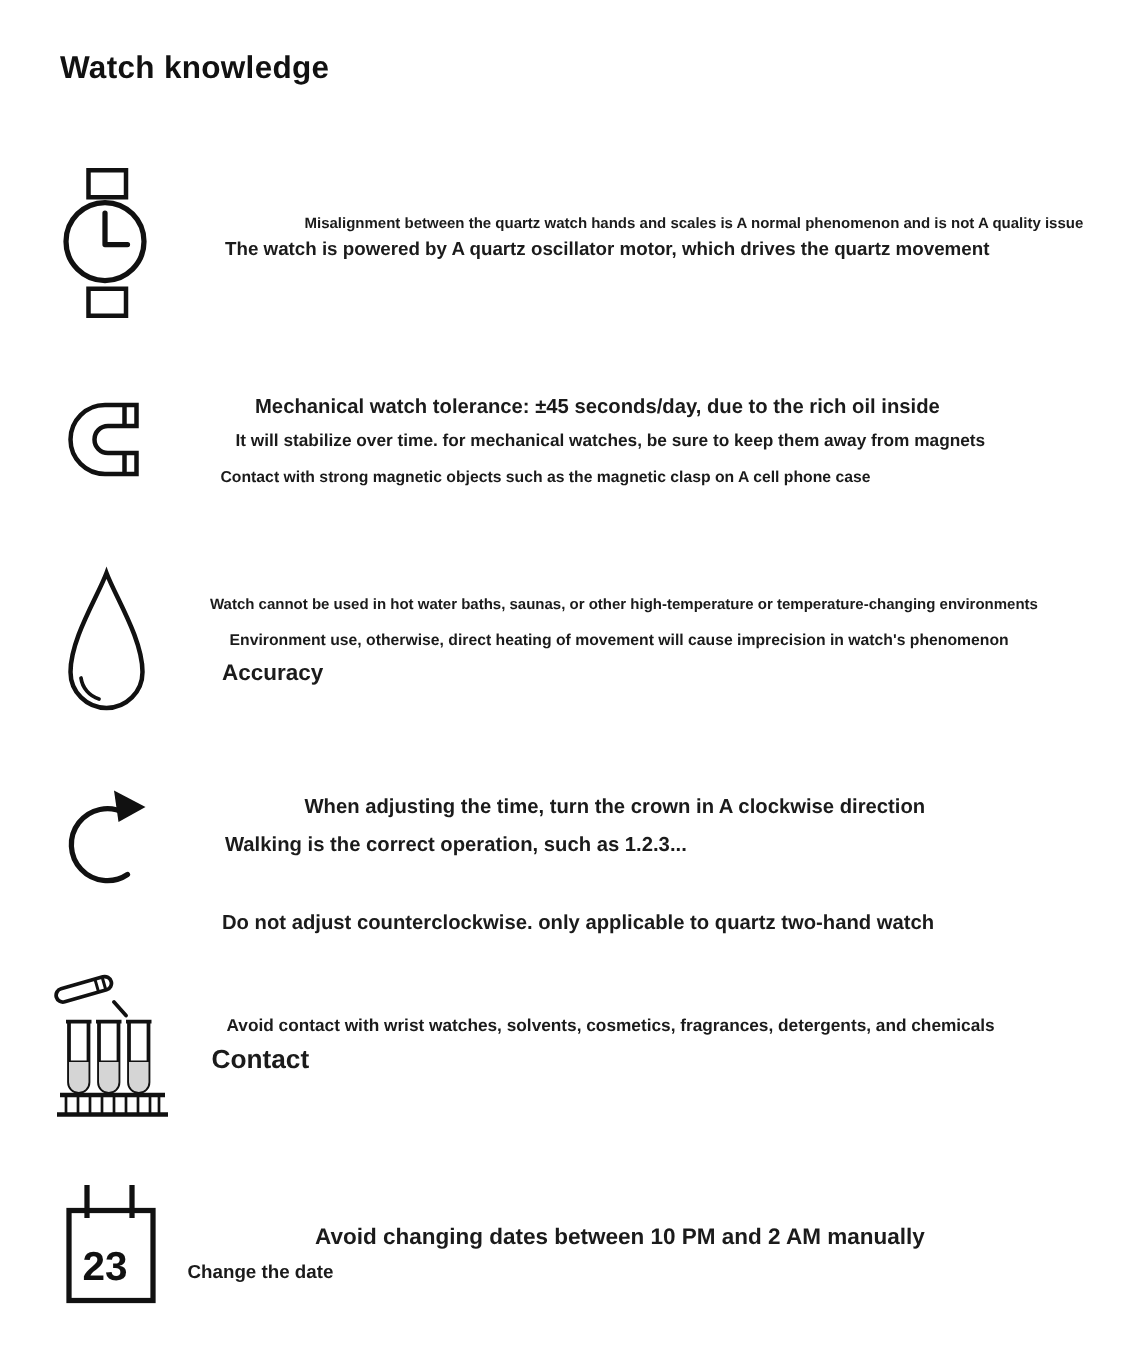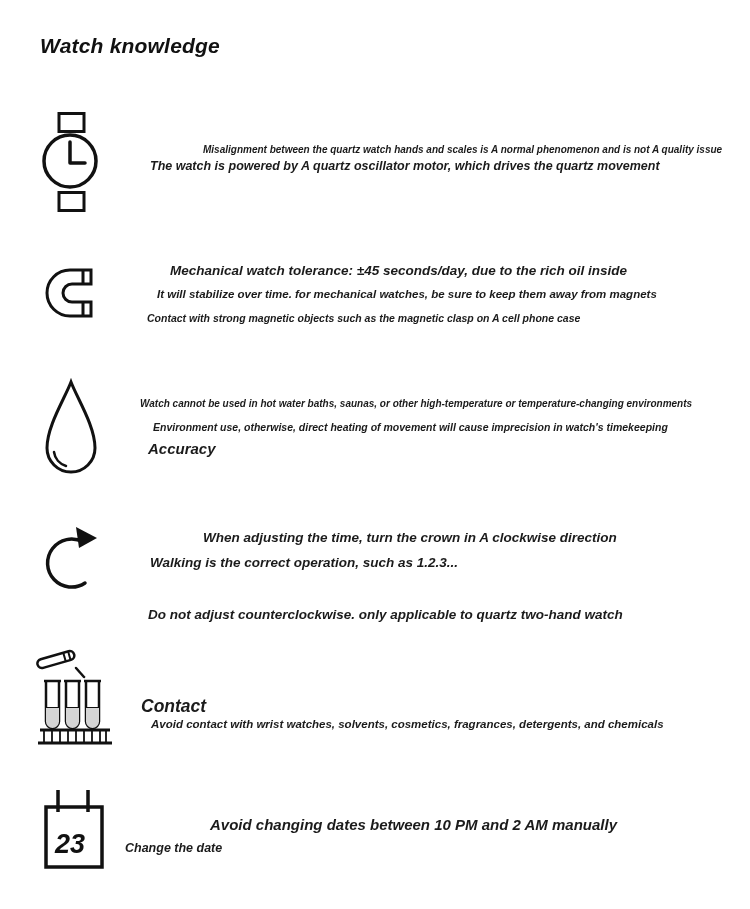--- a/index.html
+++ b/index.html
@@ -1,18 +1,18 @@
 <!DOCTYPE html>
 <html><head>
 <meta charset="utf-8">
 <style>
   * { margin:0; padding:0; box-sizing:border-box; }
   html, body { background:#ffffff; }
   body { font-family:"Liberation Sans", sans-serif; }
-  .page { position:relative; width:750px; height:909px; background:#ffffff; color:#1b1b1b; overflow:hidden;font-style:italic; }
+  .page { position:relative; width:750px; height:909px; background:#ffffff; color:#1b1b1b; overflow:hidden; }
   .title { position:absolute; left:40px; top:34px; font-size:21px; font-weight:700; color:#111; letter-spacing:.2px; }
   .line { position:absolute; font-weight:700; color:#1b1b1b; white-space:nowrap; }
   .icon { position:absolute; }
   .icon svg { display:block; width:100%; height:100%; }
 
   
   .ic1 { left:42px;  top:112px; width:58px; height:100px; }
   .l11 { left:167px; top:144px; font-size:10px;margin-left:36px; }
   .l12 { left:150px; top:159px; font-size:12.5px; }
 
@@ -29,21 +29,21 @@
   .l33 { left:148px; top:440px; font-size:15px; }
 
   
   .ic4 { left:40px;  top:517px; width:68px; height:80px; }
   .l41 { left:203px; top:530px; font-size:13.5px; }
   .l42 { left:150px; top:555px; font-size:13.5px;text-align:center; }
   .l43 { left:148px; top:579px; font-size:13.5px;margin-top:28px; }
 
   
   .ic5 { left:36px;  top:642px; width:78px; height:106px; }
-  .l51 { left:151px; top:718px; font-size:11.5px; }
+  .l51 { left:151px; top:678px; font-size:11.5px; }
   .l52 { left:141px; top:696px; font-size:17.5px; }
 
   
   .ic6 { left:42px;  top:787px; width:64px; height:85px; }
   .l61 { left:210px; top:816px; font-size:15px; }
   .l62 { left:125px; top:841px; font-size:12.5px; }
 </style>
 </head>
 <body>
 
@@ -77,21 +77,21 @@
   </section>
 
   <section>
     <span class="icon ic3">
       <svg viewBox="0 0 62 100" fill="none">
         <path d="M31 4 C 25 20, 7 48, 7 70 a24 24 0 0 0 48 0 C 55 48, 37 20, 31 4 Z" stroke="#111" stroke-width="3"></path>
         <path d="M14 74 a17 17 0 0 0 12 14" stroke="#111" stroke-width="2.5" stroke-linecap="round"></path>
       </svg>
     </span>
     <div class="line l31">Watch cannot be used in hot water baths, saunas, or other high-temperature or temperature-changing environments</div>
-    <div class="line l32">Environment use, otherwise, direct heating of movement will cause imprecision in watch's timekeeping</div>
+    <div class="line l32">Environment use, otherwise, direct heating of movement will cause imprecision in watch's phenomenon</div>
     <div class="line l33">Accuracy</div>
   </section>
 
   <section>
     <span class="icon ic4">
       <svg viewBox="0 0 68 80" fill="none">
         <path d="M45 66 A24 24 0 1 1 43 25" stroke="#111" stroke-width="3.5" stroke-linecap="round"></path>
         <path d="M36 10 L57 21 L39 31 Z" fill="#111"></path>
       </svg>
     </span>

